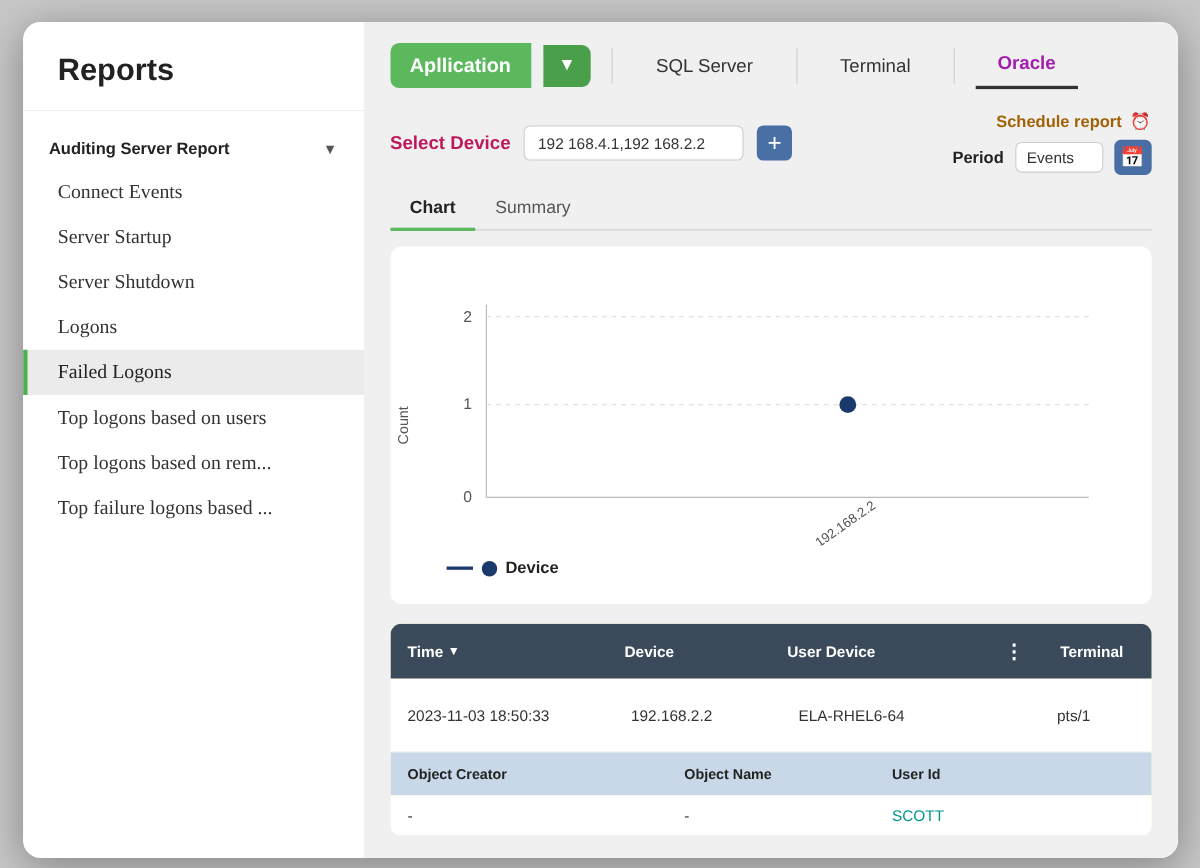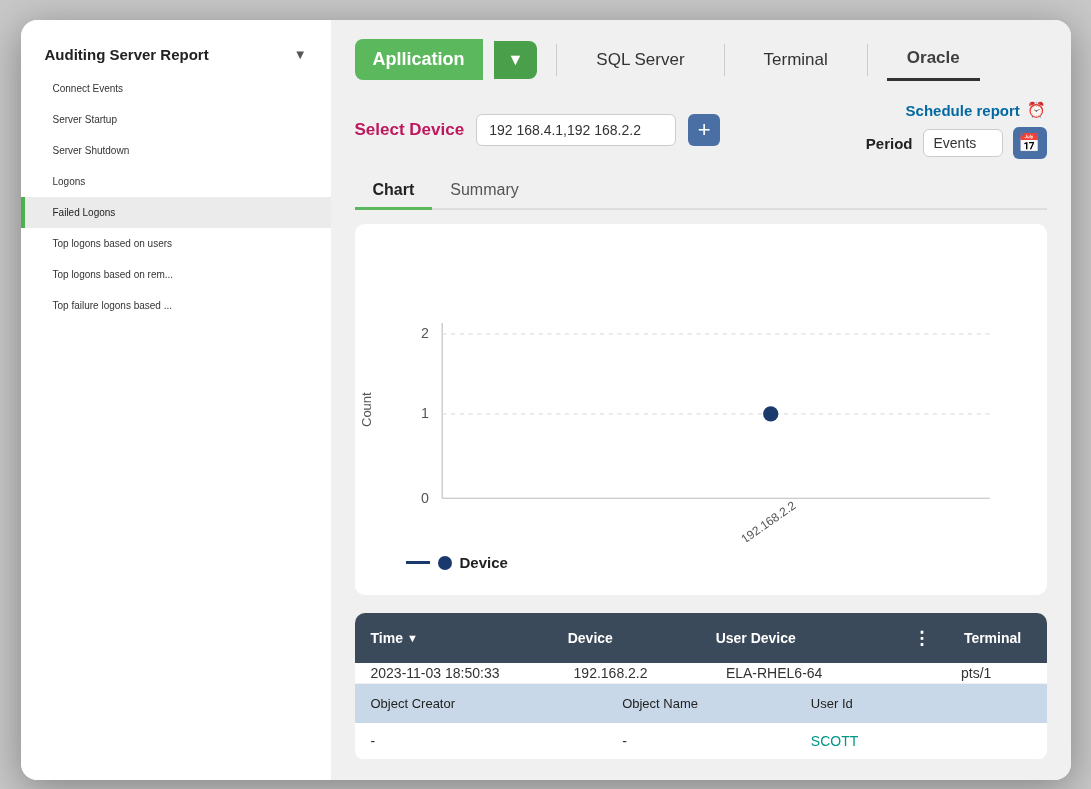--- a/index.html
+++ b/index.html
@@ -51,24 +51,25 @@
       font-size: 15px;
       color: #222;
       cursor: pointer;
     }
     .sidebar-section-header .chevron {
       font-size: 13px;
       color: #555;
     }
     .sidebar-item {
       padding: 10px 24px 10px 28px;
-      font-size: 10px;
+      font-size: 18px;
       color: #333;
       cursor: pointer;
       border-left: 4px solid transparent;
+      font-family: Liberation Serif, serif;
     }
     .sidebar-item.active {
       background: #ebebeb;
       border-left: 4px solid #4caf50;
       font-weight: 500;
       color: #222;
     }
     
     .main {
       flex: 1;
@@ -119,21 +120,21 @@
     .tab-regular {
       font-size: 17px;
       font-weight: 500;
       color: #333;
       padding: 10px 20px;
       cursor: pointer;
       border-bottom: none;
     }
     .tab-regular.active {
       font-weight: 700;
-      color: #404040;
+      color: #a21caf;
       border-bottom: 3px solid #333;
     }
     
     .content-area {
       flex: 1;
       padding: 20px 24px;
       display: flex;
       flex-direction: column;
       gap: 14px;
     }
@@ -181,21 +182,21 @@
       flex-direction: column;
       align-items: flex-end;
       gap: 8px;
     }
     .schedule-report {
       display: flex;
       align-items: center;
       gap: 8px;
       font-size: 15px;
       font-weight: 600;
-      color: #0369a1;
+      color: #a16207;
       cursor: pointer;
     }
     .period-row {
       display: flex;
       align-items: center;
       gap: 10px;
     }
     .period-label {
       font-size: 15px;
       font-weight: 600;
@@ -322,28 +323,28 @@
     }
     .table-data-row {
       display: grid;
       grid-template-columns: 2fr 1.5fr 2fr 0.2fr 1fr;
       background: #fff;
       font-size: 14px;
       color: #333;
       border-bottom: 1px solid #f0f0f0;
     }
     .table-data-cell {
-      padding: 2px 16px;
+      padding: 25px 16px;
     }
     .table-sub-header {
       display: grid;
       grid-template-columns: 2fr 1.5fr 2fr;
       background: #c8d8e8;
       font-size: 13px;
-      font-weight: 400;
+      font-weight: 700;
       color: #222;
       padding: 8px 0;
     }
     .table-sub-header-cell {
       padding: 4px 16px;
     }
     .table-sub-data {
       display: grid;
       grid-template-columns: 2fr 1.5fr 2fr;
       background: #fff;
@@ -359,20 +360,21 @@
     }
     .sort-icon { font-size: 11px; }
     .dots-icon { font-size: 18px; letter-spacing: 1px; }
   </style>
 </head>
 <body>
 
 <div class="window-shadow">
 
   <div class="sidebar">
+    <div class="sidebar-title">Reports</div>
     <div class="sidebar-section">
       <div class="sidebar-section-header">
         <span>Auditing Server Report</span>
         <span class="chevron">▼</span>
       </div>
       <div id="sidebar-items">
 
       <div class="sidebar-item">Connect Events</div>
           <div class="sidebar-item">Server Startup</div>
           <div class="sidebar-item">Server Shutdown</div>

